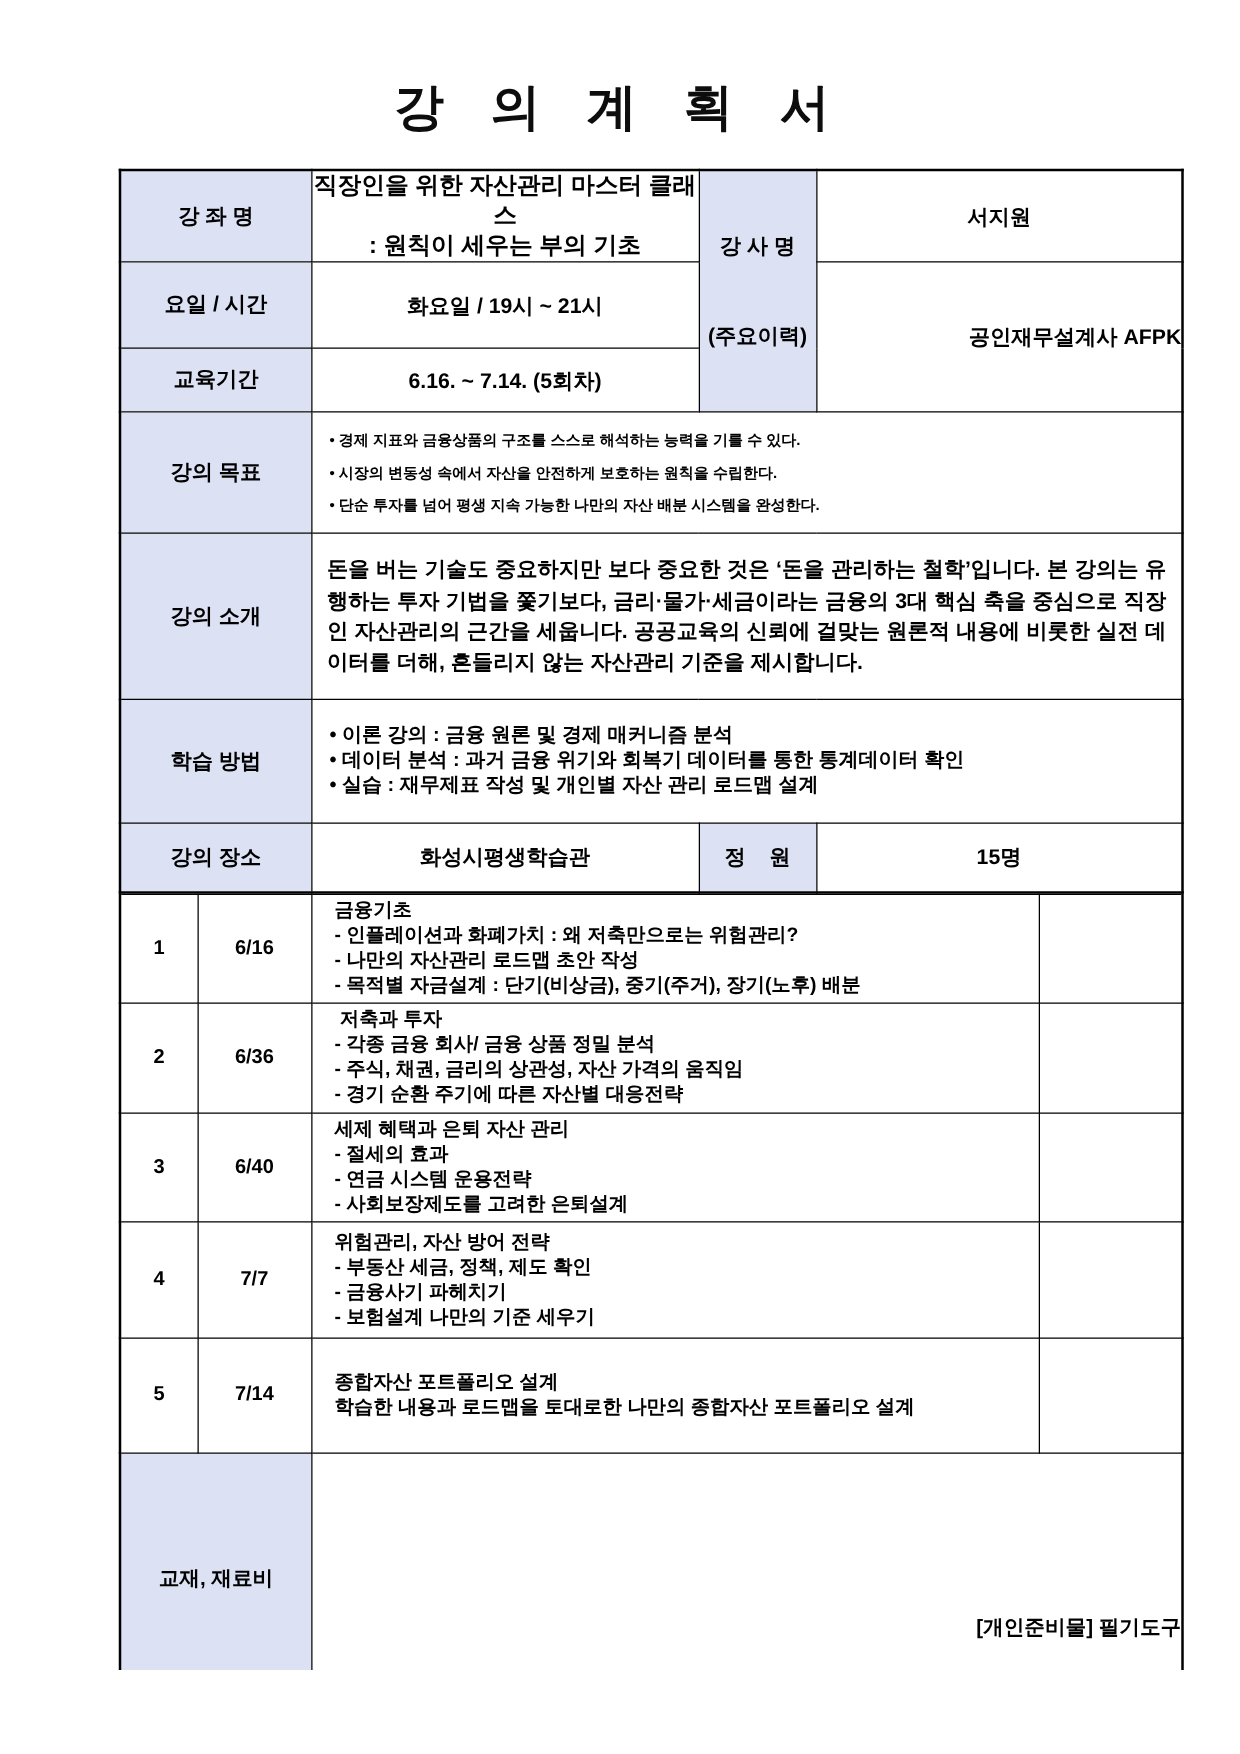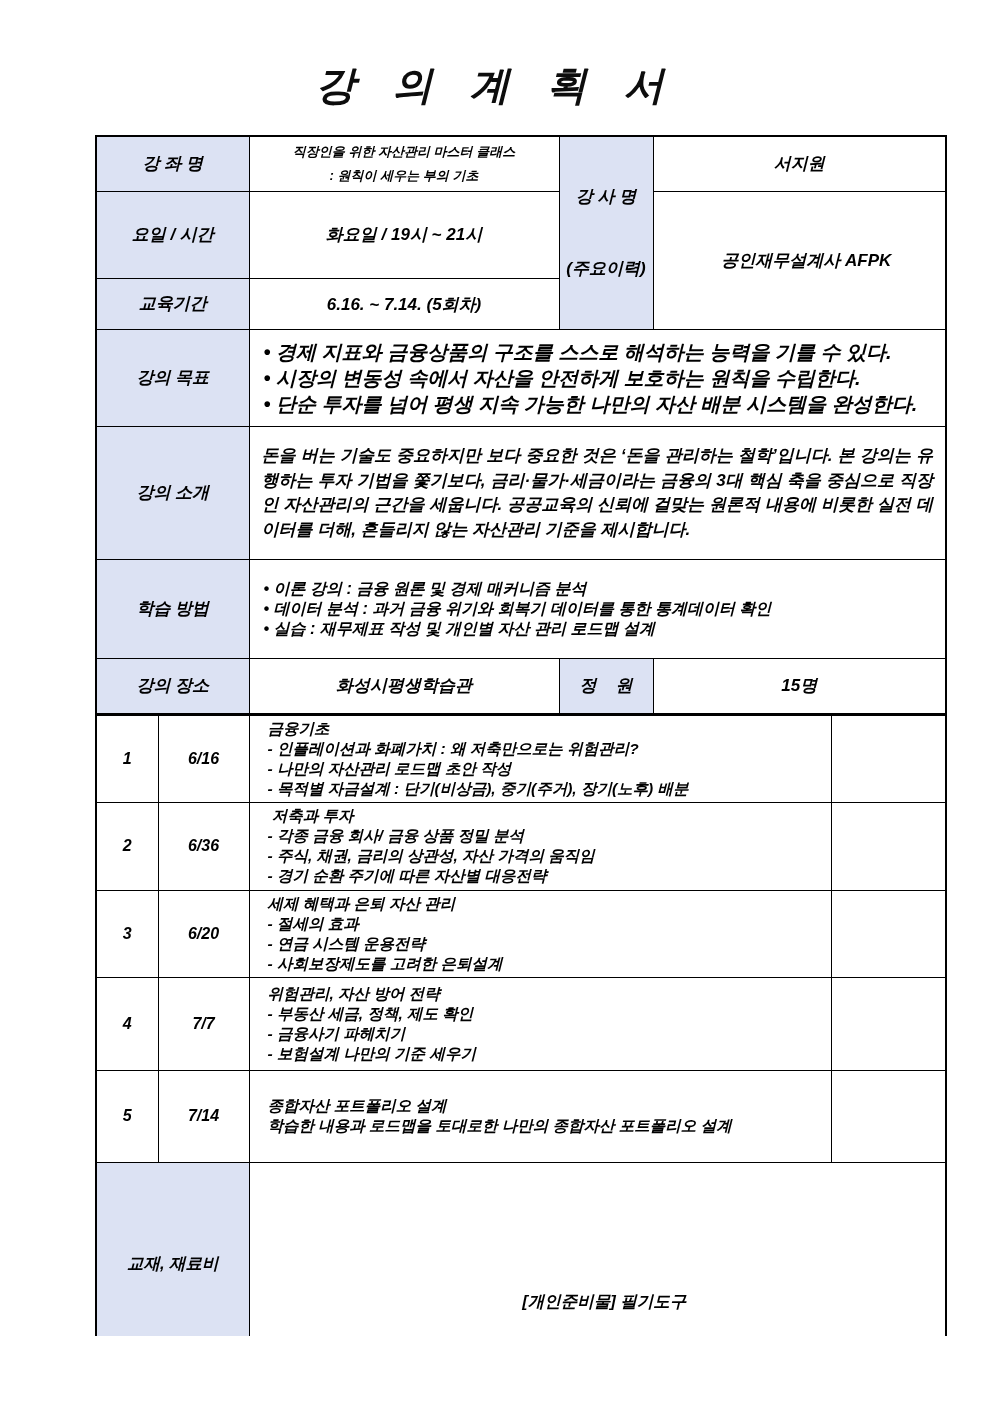--- a/index.html
+++ b/index.html
@@ -5,21 +5,20 @@
   html, body { margin: 0; padding: 0; background: #ffffff; }
   .page {
     position: relative;
     width: 992px;
     height: 1336px;
     background: #ffffff;
     color: #000000;
     font-family: "Liberation Sans", "DejaVu Sans", sans-serif;
     font-weight: 700;
     overflow: hidden;
-    font-style: italic;
   }
   .doc-title {
     margin: 0;
     padding-top: 58px;
     text-align: center;
     font-size: 40px;
     font-weight: 900;
     letter-spacing: 13px;
     color: #0d0d0d;
   }
@@ -39,24 +38,24 @@
   table.sched-tbl { border: 2px solid #000; border-top: 0; }
   td.lbl {
     background: #dce2f3;
     text-align: center;
     font-size: 17px;
     white-space: pre-wrap;
     line-height: 24px;
   }
   td.val { font-size: 17px; }
   .center { text-align: center; }
-  .left-pad { text-align: center; padding-left: 14px !important; }
-  .course-name div { font-size: 13px; line-height: 24px; }
+  .left-pad { text-align: right; padding-left: 14px !important; }
+  .course-name div { font-size: 19px; line-height: 24px; }
   .goals { padding-left: 14px !important; }
-  .goals div { font-size: 20px; line-height: 26px; white-space: pre-wrap; }
+  .goals div { font-size: 12px; line-height: 26px; white-space: pre-wrap; }
   .intro {
     padding: 17px 12px !important;
     font-size: 16px;
     line-height: 24.5px;
     text-align: justify;
   }
   .methods { padding-left: 14px !important; }
   .methods div { font-size: 16px; line-height: 20px; white-space: pre-wrap; }
   tr.ir1 { height: 55px; }
   tr.ir2 { height: 52px; }
@@ -174,21 +173,21 @@
             <div> 저축과 투자</div>
             <div>- 각종 금융 회사/ 금융 상품 정밀 분석</div>
             <div>- 주식, 채권, 금리의 상관성, 자산 가격의 움직임</div>
             <div>- 경기 순환 주기에 따른 자산별 대응전략</div>
           </td>
           <td class="note"></td>
         </tr>
 
         <tr class="sr3">
           <td class="sess">3</td>
-          <td class="date">6/20</td>
+          <td class="date">6/40</td>
           <td class="content">
             <div>세제 혜택과 은퇴 자산 관리</div>
             <div>- 절세의 효과</div>
             <div>- 연금 시스템 운용전략</div>
             <div>- 사회보장제도를 고려한 은퇴설계</div>
           </td>
           <td class="note"></td>
         </tr>
 
         <tr class="sr4">

